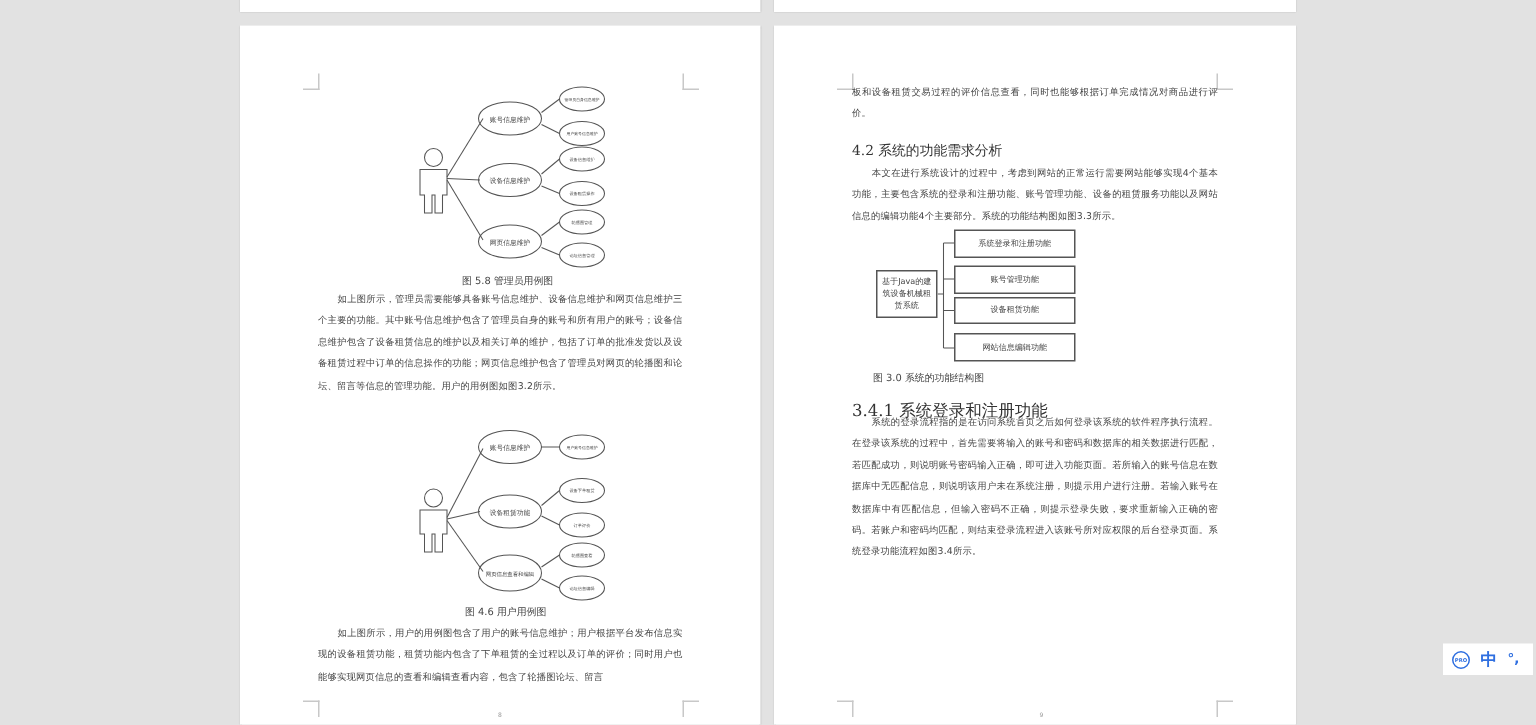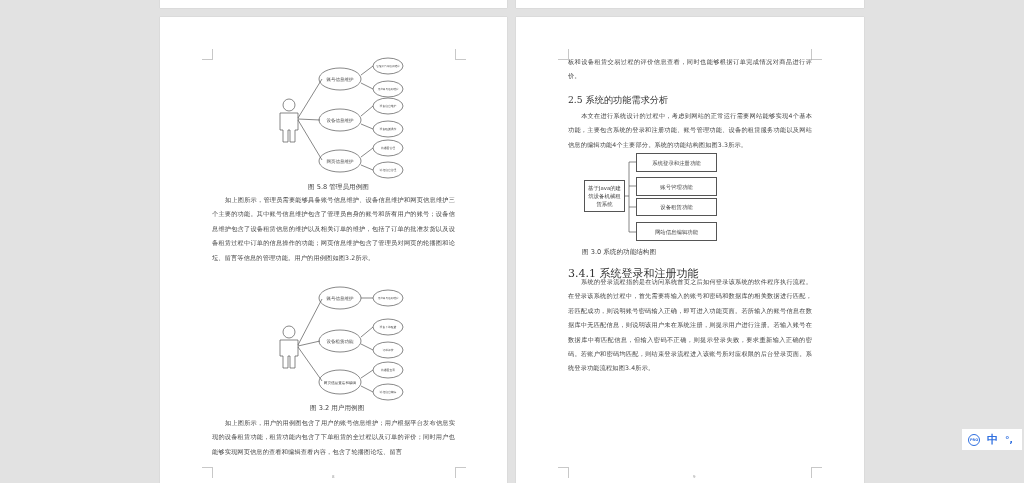--- a/index.html
+++ b/index.html
@@ -126,38 +126,38 @@
     </g>
     <text x="70" y="18" font-size="4.5" text-anchor="middle">账号信息维护</text>
     <text x="70" y="61" font-size="4.5" text-anchor="middle">设备租赁功能</text>
     <text x="70" y="102" font-size="3.6" text-anchor="middle">网页信息查看和编辑</text>
     <text x="118" y="17" font-size="2.6" text-anchor="middle">用户账号信息维护</text>
     <text x="118" y="46" font-size="2.8" text-anchor="middle">设备下单租赁</text>
     <text x="118" y="69" font-size="2.8" text-anchor="middle">订单评价</text>
     <text x="118" y="89" font-size="2.8" text-anchor="middle">轮播图查看</text>
     <text x="118" y="111" font-size="2.8" text-anchor="middle">论坛信息编辑</text>
   </svg>
-  <div class="caption" style="left:150px; top:387px;">图 3.2  用户用例图</div>
+  <div class="caption" style="left:150px; top:387px;">图 4.6  用户用例图</div>
 
   <div class="para" style="left:52px; top:399px; width:243px;">
     <span class="indent"></span><span>如上图所示，用户的用例图包含了用户的账号信息维护；用户根据平台发布信息实现的设备租赁功能，租赁功能内包含了下单租赁的全过程以及订单的评价；同时用户也能够实现网页信息的查看和编辑查看内容，包含了轮播图论坛、留言</span>
   </div>
 
   <div class="pagenum" style="left:172px; top:457px;">8</div>
 </div>
 
 <div class="page" style="left:516px; top:17px; width:348px; height:480px;">
   <div class="corner c-tl" style="left:42px; top:32px;"></div>
   <div class="corner c-tr" style="left:295px; top:32px;"></div>
   <div class="corner c-bl" style="left:42px; top:450px;"></div>
   <div class="corner c-br" style="left:295px; top:450px;"></div>
 
   <div class="para" style="left:52px; top:38px; width:244px;">板和设备租赁交易过程的评价信息查看，同时也能够根据订单完成情况对商品进行评价。</div>
 
-  <div class="h2" style="left:52px; top:77px;">2.5  系统的功能需求分析</div>
+  <div class="h2" style="left:52px; top:77px;">4.2  系统的功能需求分析</div>
 
   <div class="para" style="left:52px; top:92px; width:244px;">
     <span class="indent"></span><span>本文在进行系统设计的过程中，考虑到网站的正常运行需要网站能够实现4个基本功能，主要包含系统的登录和注册功能、账号管理功能、设备的租赁服务功能以及网站信息的编辑功能4个主要部分。系统的功能结构图如图3.3所示。</span>
   </div>
 
   <div style="position:absolute; left:68px; top:136px; width:140px; height:90px;">
     <svg style="position:absolute; left:0; top:0;" width="140" height="90">
       <g stroke="#555" stroke-width="0.7" fill="none">
         <line x1="41" y1="43" x2="45" y2="43"></line>
         <line x1="45" y1="9" x2="45" y2="79"></line>

